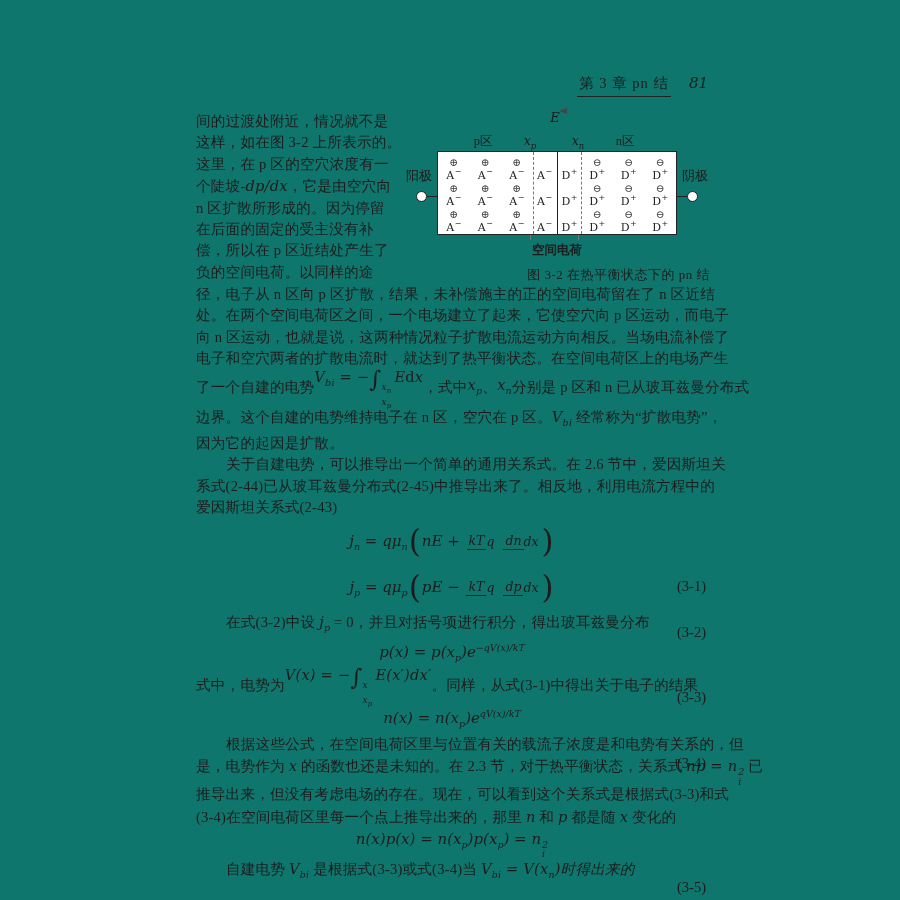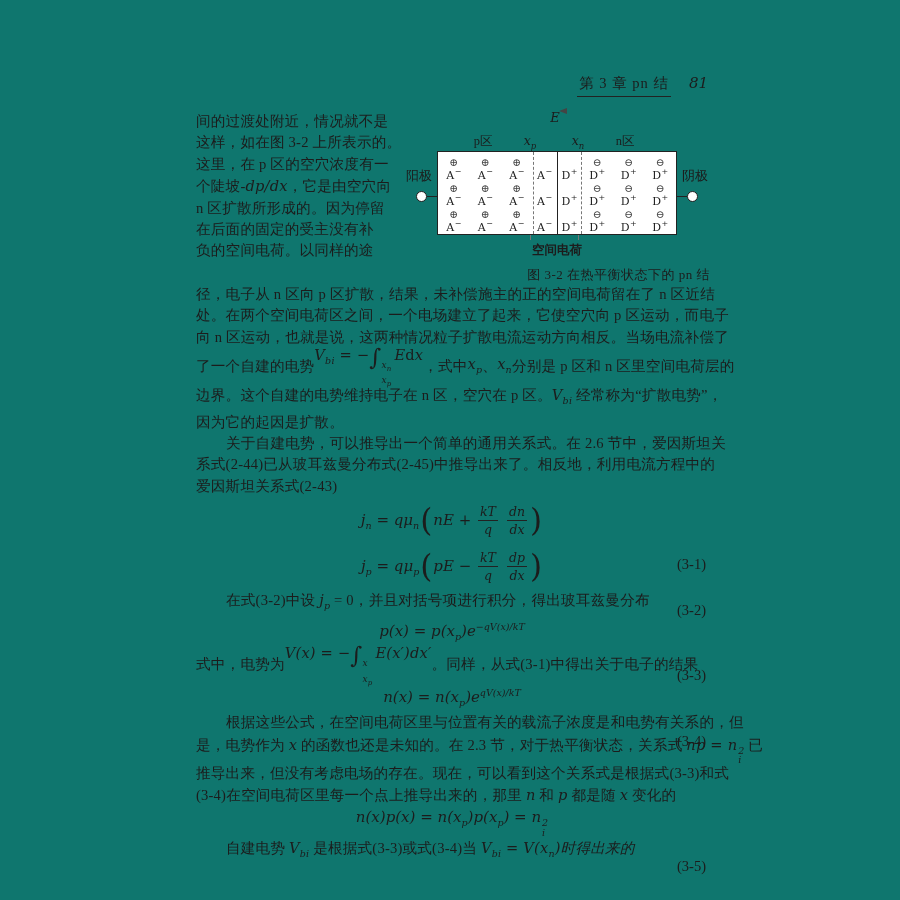--- a/index.html
+++ b/index.html
@@ -25,21 +25,21 @@
 
   
   .m{font-family:"DejaVu Serif",serif;font-style:italic;}
   .m sub{font-size:9.5px;font-style:italic;}
   .m sup{font-size:9.5px;}
   .up{font-style:normal;}
   .int{font-style:normal;font-size:23px;vertical-align:-5px;line-height:1;}
   .lim{display:inline-flex;flex-direction:column;justify-content:space-between;height:27px;
        font-size:9px;line-height:1;vertical-align:-8px;margin-right:3px;font-style:italic;}
   .lim sub{font-size:7px;}
-  .frac{display:inline-flex;flex-direction:column;text-align:center;vertical-align:middle;
+  .frac{display:inline-flex;flex-direction:row;text-align:center;vertical-align:middle;
         font-size:12.5px;line-height:1.2;margin:0 2px;}
   .frac .num{border-bottom:1px solid #222;padding:0 2px 1px 2px;}
   .frac .den{padding-top:1px;}
   .bp{font-style:normal;font-size:31px;line-height:1;vertical-align:middle;display:inline-block;
       transform:scaleY(1.02);margin:0 1px;}
   .ss{display:inline-flex;flex-direction:column;justify-content:space-between;align-items:flex-start;
       height:17px;line-height:1;font-size:9.5px;vertical-align:-4px;font-style:italic;margin-left:1px;}
   .g6{display:inline-block;width:5px;}
 
   
@@ -96,20 +96,21 @@
     </div>
 
     <div class="topflex">
       <div class="leftcol">
         <div class="tl">间的过渡处附近，情况就不是</div>
         <div class="tl">这样，如在图 3-2 上所表示的。</div>
         <div class="tl">这里，在 p 区的空穴浓度有一</div>
         <div class="tl"><span>个陡坡-</span><span class="m">dp/dx</span><span>，它是由空穴向</span></div>
         <div class="tl">n 区扩散所形成的。因为停留</div>
         <div class="tl">在后面的固定的受主没有补</div>
+        <div class="tl">偿，所以在 p 区近结处产生了</div>
         <div class="tl">负的空间电荷。以同样的途</div>
       </div>
 
       <figure class="figwrap" style="margin:0;">
         <div class="figtop">
           <span class="earrow">
             <span class="elab m">E</span>
             <span class="eline"><span class="ehead"></span></span>
           </span>
           <span class="flabel" style="left:79px;">p区</span>
@@ -216,32 +217,33 @@
         </div>
 
         <div class="spacecharge">空间电荷</div>
         <figcaption class="figcap">图 3-2   在热平衡状态下的 pn 结</figcaption>
       </figure>
     </div>
 
     <div class="tl">径，电子从 n 区向 p 区扩散，结果，未补偿施主的正的空间电荷留在了 n 区近结</div>
     <div class="tl">处。在两个空间电荷区之间，一个电场建立了起来，它使空穴向 p 区运动，而电子</div>
     <div class="tl">向 n 区运动，也就是说，这两种情况粒子扩散电流运动方向相反。当场电流补偿了</div>
+    <div class="tl">电子和空穴两者的扩散电流时，就达到了热平衡状态。在空间电荷区上的电场产生</div>
 
     <div class="tl tall">
       <span>了一个自建的电势 </span>
         <span class="m"><span>V</span><sub>bi</sub><span> = −</span><span class="int">∫</span><span class="lim">
             <span><span>x</span><sub>n</sub></span>
             <span><span>x</span><sub>p</sub></span>
           </span><span>E</span><span class="up">d</span><span>x</span></span>
         <span>，式中 </span>
         <span class="m"><span>x</span><sub>p</sub></span>
         <span>、</span>
         <span class="m"><span>x</span><sub>n</sub></span>
-        <span> 分别是 p 区和 n 区里空间电荷层的</span>
+        <span> 分别是 p 区和 n 已从玻耳兹曼分布式</span>
     </div>
     <div class="tl">
       <span>边界。这个自建的电势维持电子在 n 区，空穴在 p 区。</span><span class="m"><span>V</span><sub>bi</sub></span><span> 经常称为“扩散电势”，</span>
     </div>
     <div class="tl">因为它的起因是扩散。</div>
 
     <div class="tl indent">关于自建电势，可以推导出一个简单的通用关系式。在 2.6 节中，爱因斯坦关</div>
     <div class="tl">系式(2-44)已从玻耳兹曼分布式(2-45)中推导出来了。相反地，利用电流方程中的</div>
     <div class="tl">爱因斯坦关系式(2-43)</div>
 

